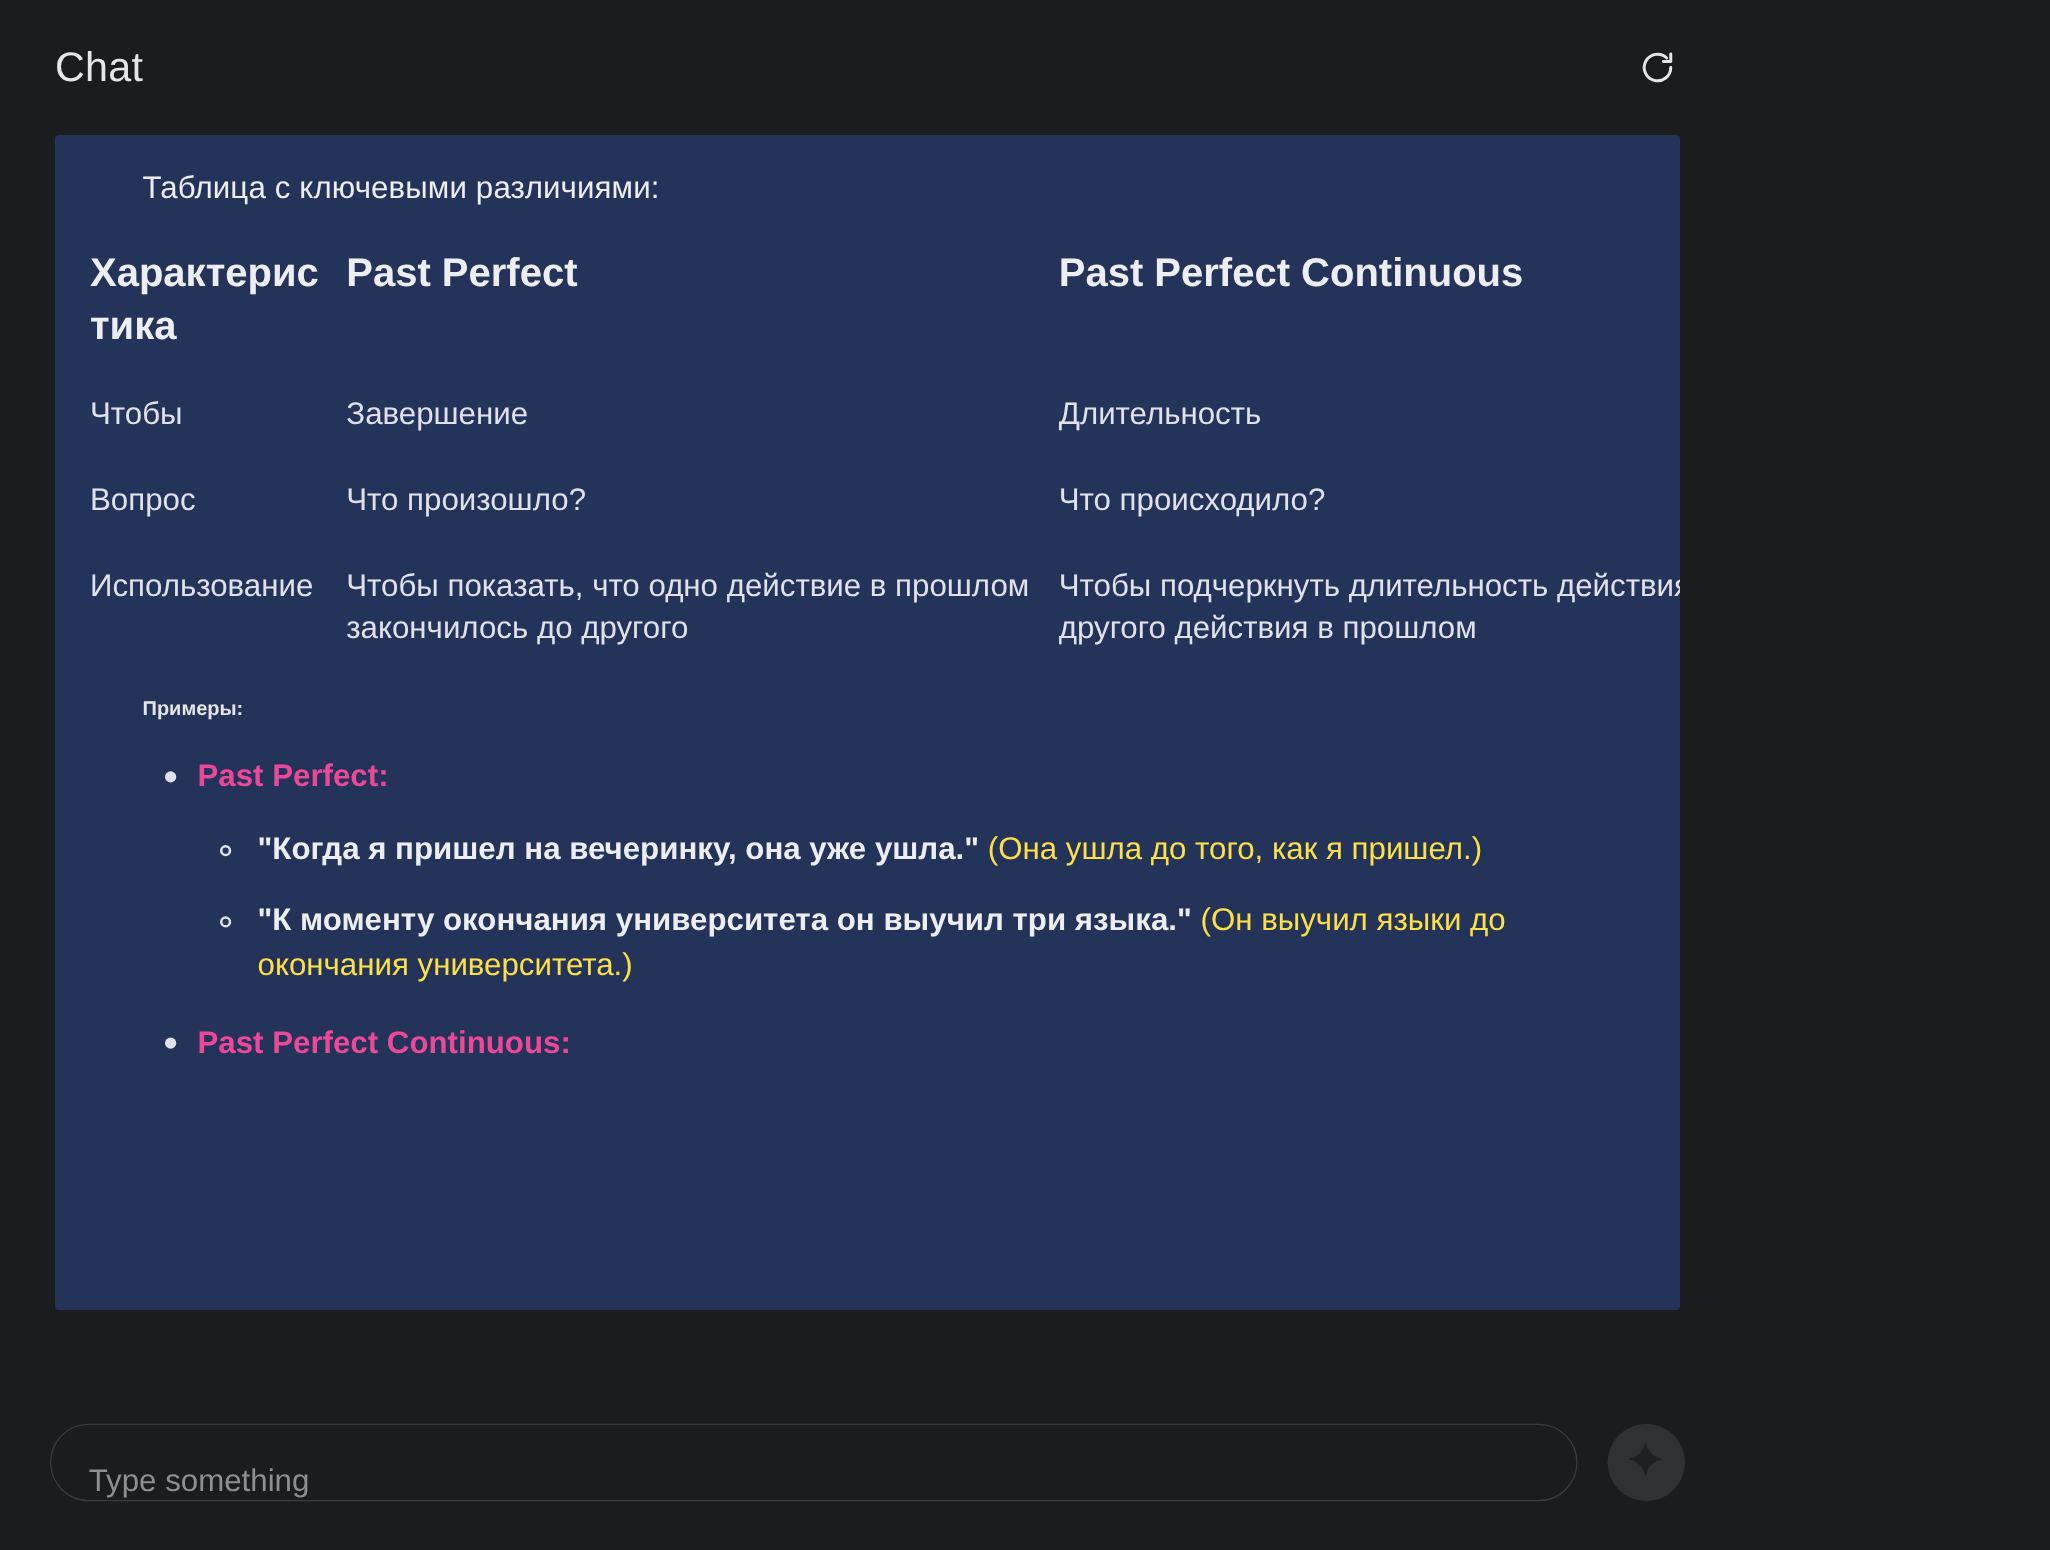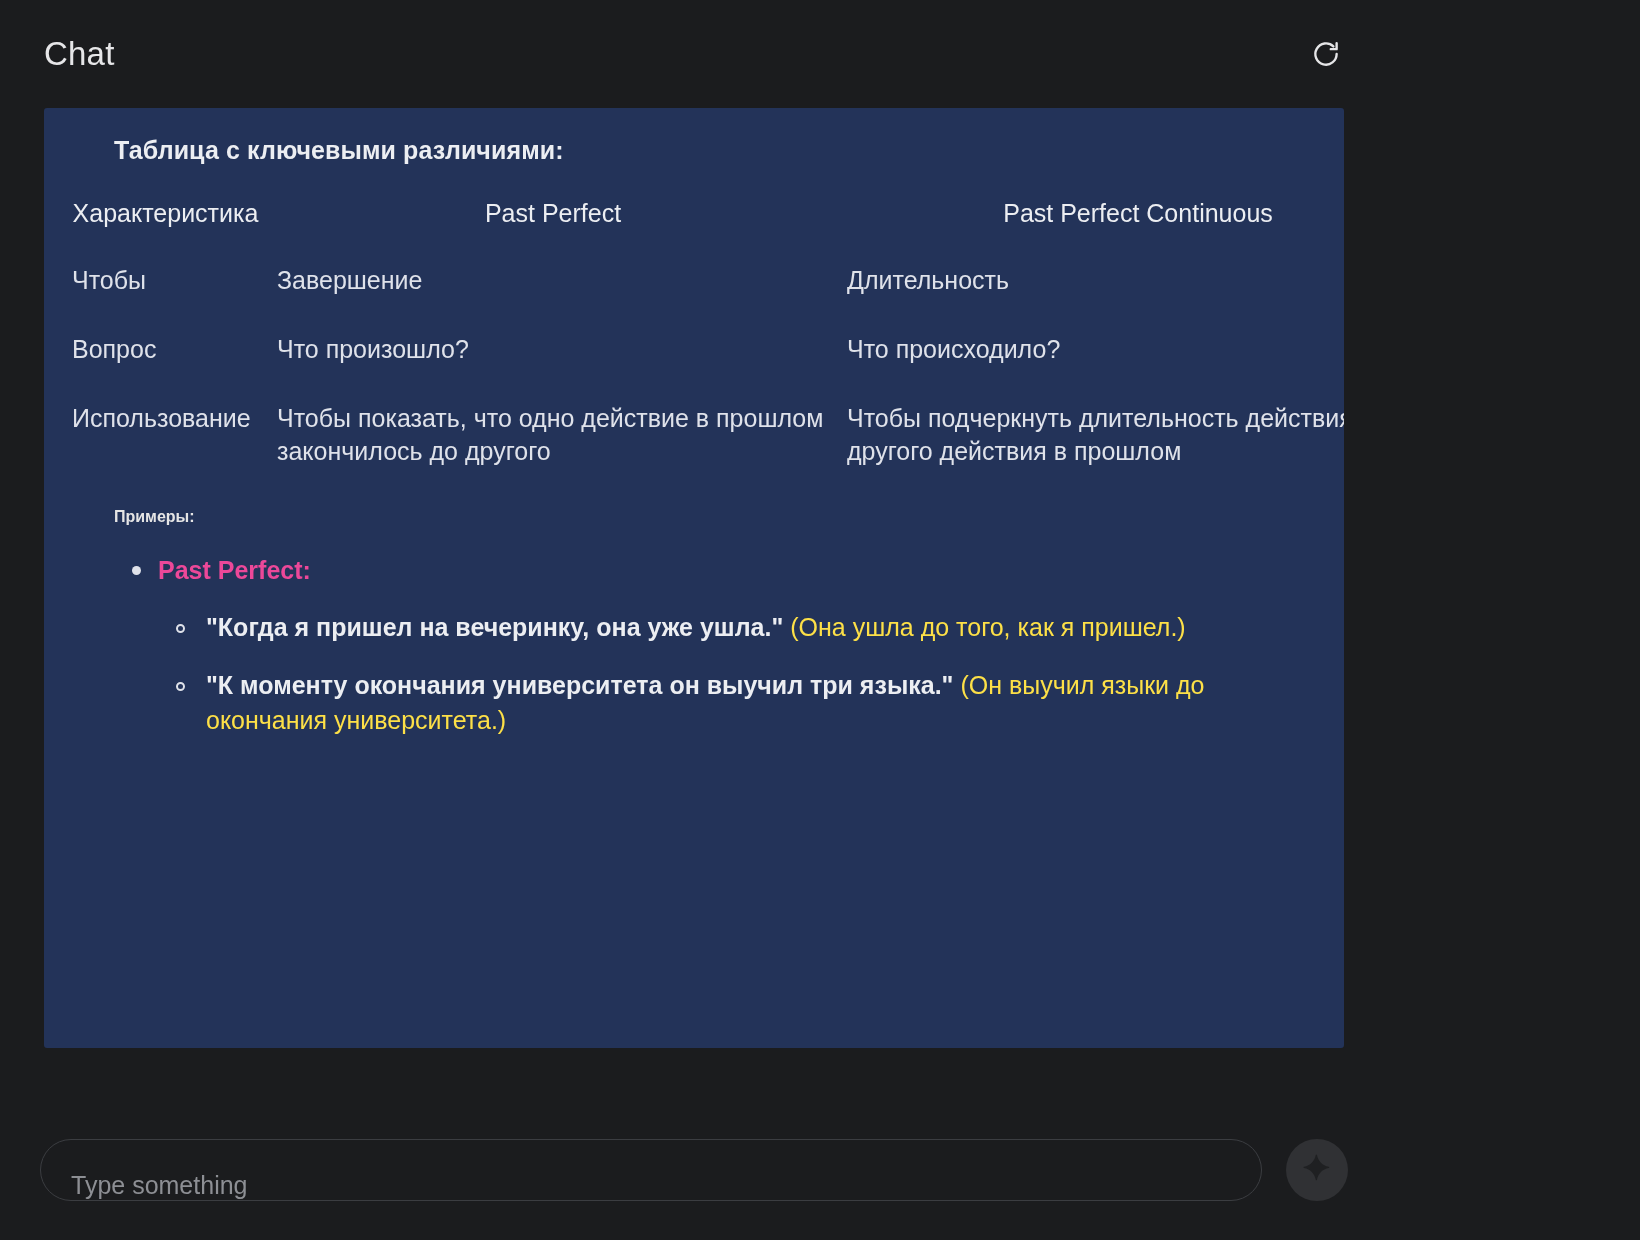--- a/index.html
+++ b/index.html
@@ -50,21 +50,21 @@
   .bubble {
     background: #233359;
     border-radius: 3px;
     padding: 28px 44px 30px 28px;
     color: #e9eaee;
     height: 940px;
     overflow: hidden;
   }
   .bubble-title {
     font-size: 25px;
-    font-weight: bold;
+    font-weight: normal;
     color: #eceef2;
     margin: 0 0 8px 42px;
     letter-spacing: .1px;
   }
 
   
   table.diff-table {
     border-collapse: collapse;
     width: 100%;
     margin: 0 0 0 0;
@@ -73,24 +73,23 @@
   table.diff-table th,
   table.diff-table td {
     text-align: left;
     vertical-align: top;
     padding: 18px 18px 18px 0;
     line-height: 1.32;
     word-break: break-word;
     overflow-wrap: anywhere;
   }
   table.diff-table th {
-    font-weight: normal;
-    font-size: 25px;
-    color: #eceef2;
-    text-align: center;
+    font-weight: bold;
+    font-size: 32px;
+    color: #eceef2;
   }
   table.diff-table td {
     font-size: 25px;
     color: #dfe2ea;
     font-weight: 400;
   }
   td.rowhead, th.rowhead {
     font-weight: bold;
     color: #eceef2;
     padding-left: 28px;
@@ -261,20 +260,24 @@
             <li>
               <span class="b-ring"></span>
               <span class="quote">"Когда я пришел на вечеринку, она уже ушла."</span><span class="gloss">&nbsp;</span><span class="gloss">(Она ушла до того, как я пришел.)</span>
             </li>
             <li>
               <span class="b-ring"></span>
               <span class="quote">"К моменту окончания университета он выучил три языка."</span><span class="gloss">&nbsp;</span><span class="gloss">(Он выучил языки до окончания университета.)</span>
             </li>
           </ul>
         </li>
+        <li>
+          <span class="b-dot"></span>
+          <span class="lvl1-label">Past Perfect Continuous:</span>
+        </li>
       </ul>
 
     </div>
   </div>
 
   <div class="composer">
     <div class="input-wrap">
       <input type="text" placeholder="Type something" style="">
     </div>
     <div class="send-btn">

